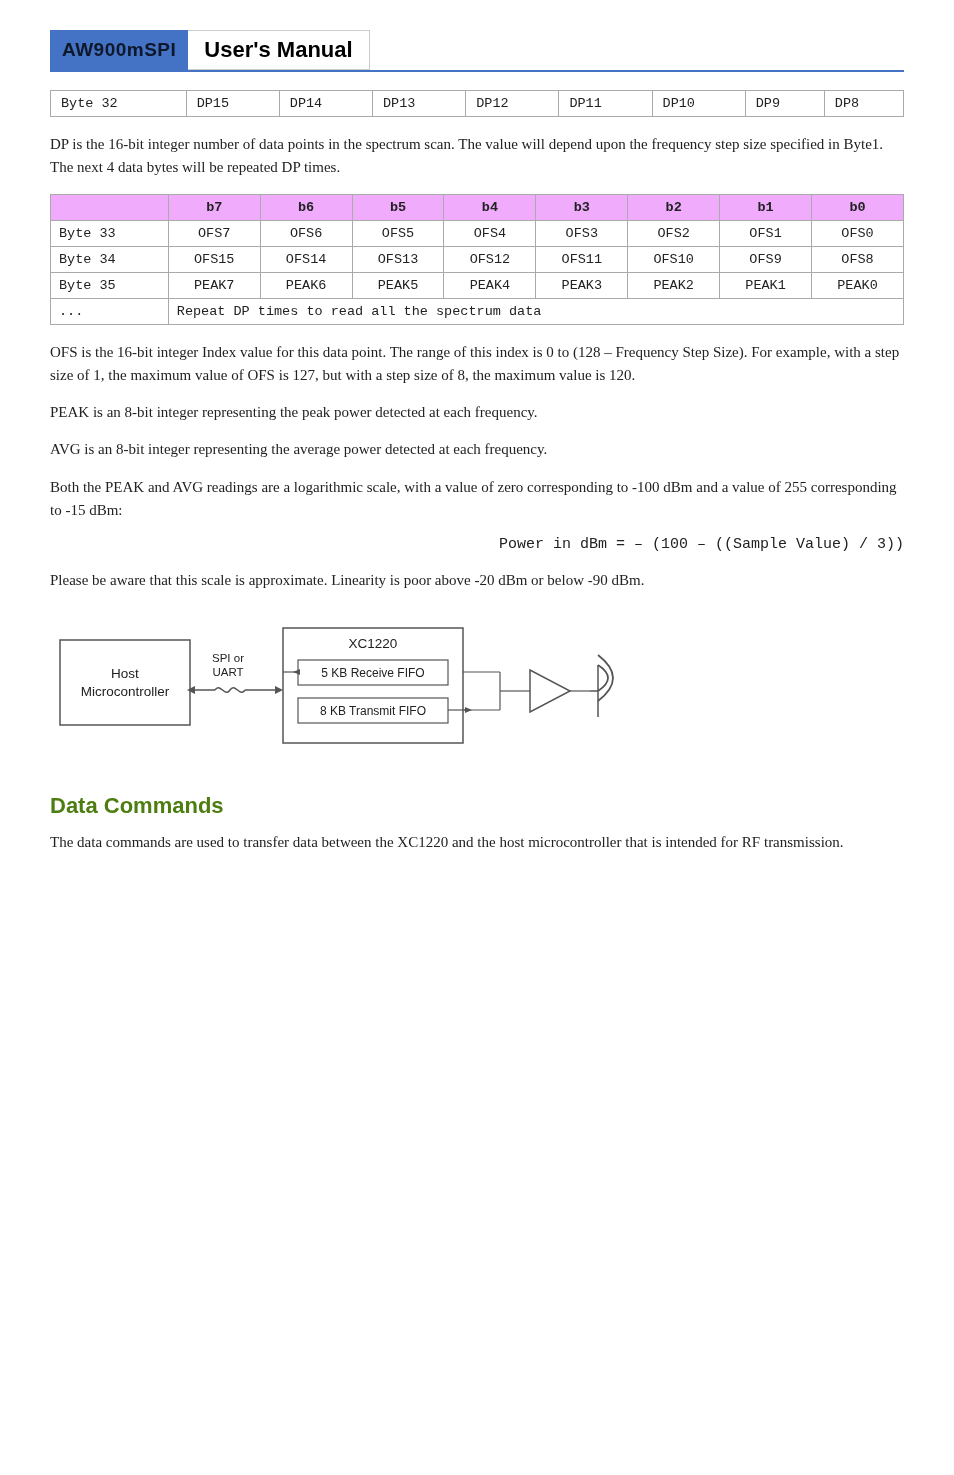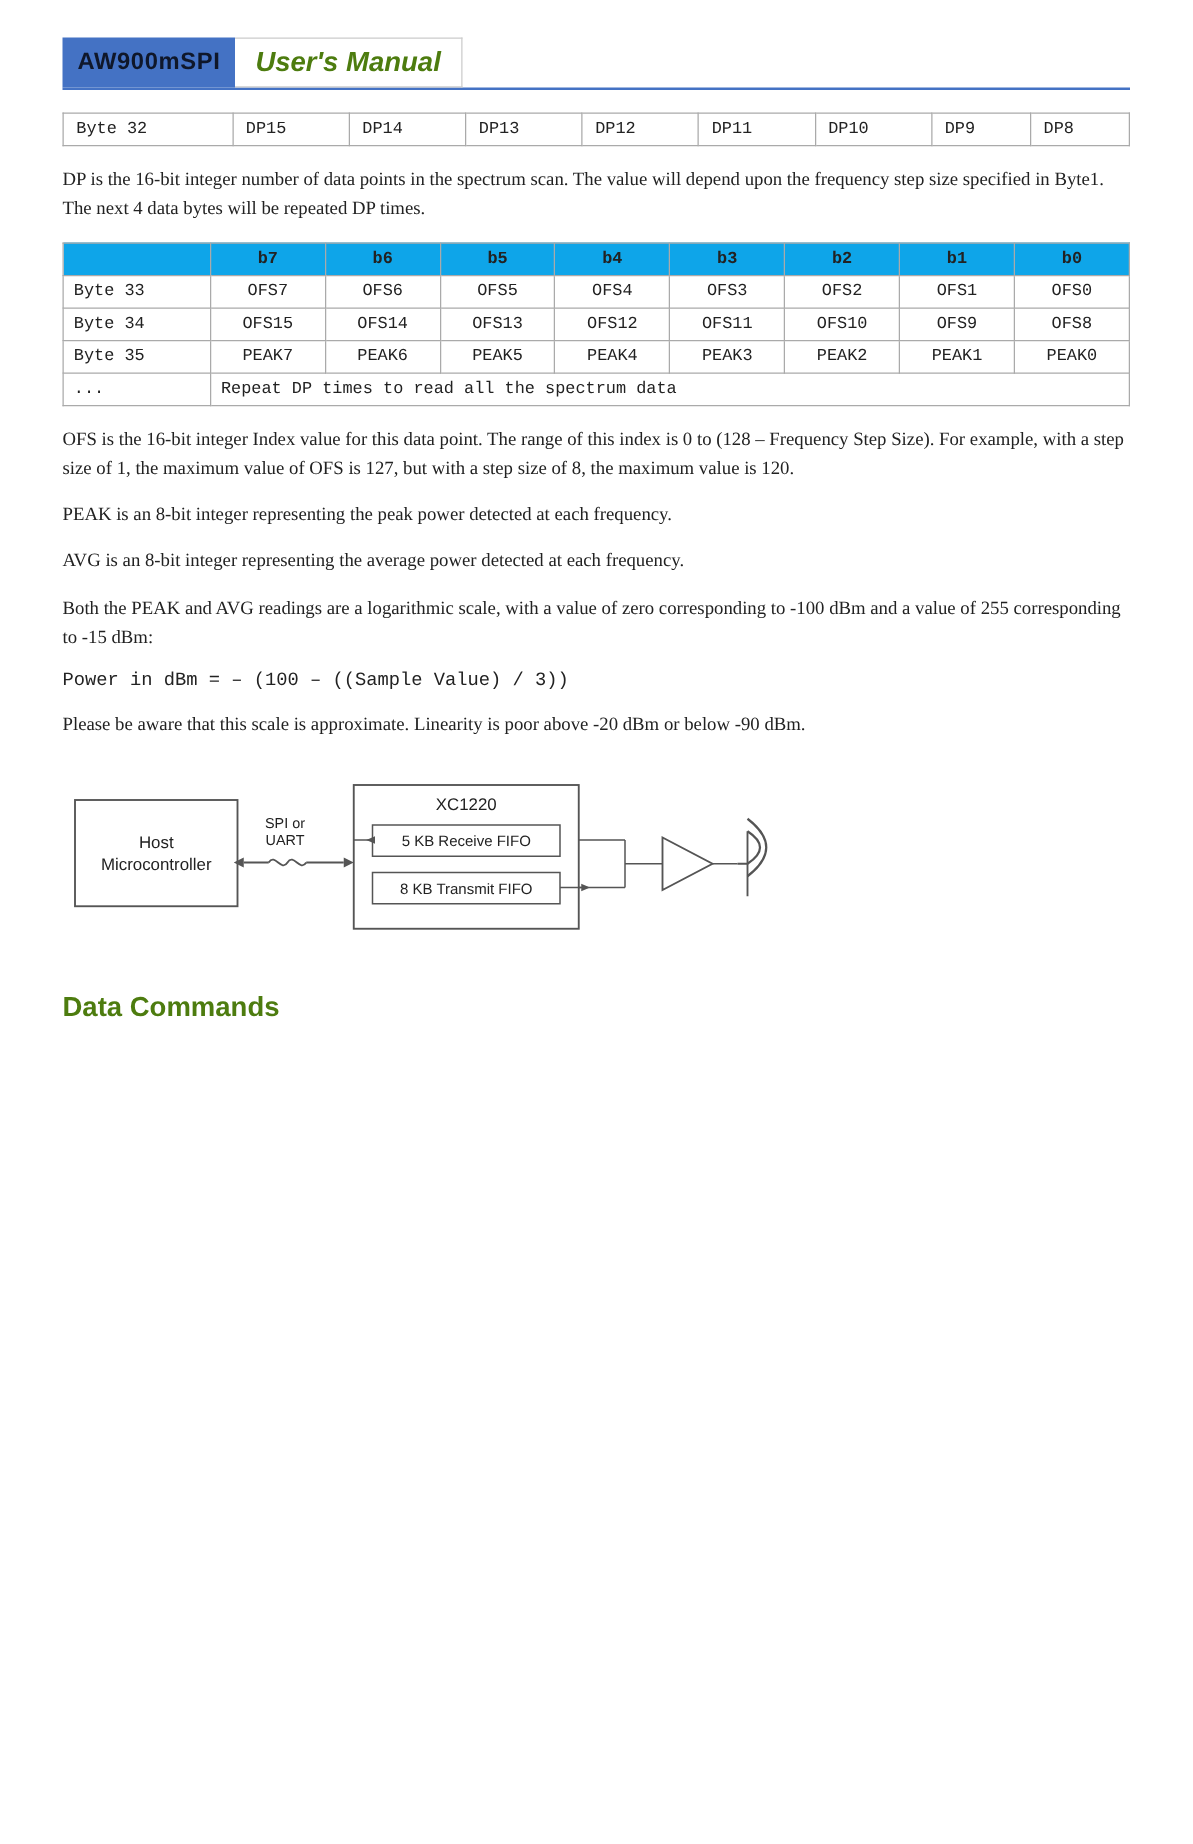--- a/index.html
+++ b/index.html
@@ -37,22 +37,21 @@
     }
 
     .header-title {
       font-size: 22px;
       font-weight: bold;
       padding: 6px 16px;
       border: 1.5px solid #ccc;
       border-left: none;
       display: flex;
       align-items: center;
-      color: #4d7c0f;
-      font-style: italic;
+      color: #000000;
     }
 
     
     .byte-row-table {
       width: 100%;
       border-collapse: collapse;
       margin-bottom: 16px;
     }
     .byte-row-table td {
       border: 1px solid #aaa;
@@ -80,35 +79,35 @@
       margin-bottom: 16px;
       font-size: 13.5px;
     }
     .data-table th, .data-table td {
       border: 1px solid #aaa;
       padding: 5px 8px;
       text-align: center;
       font-family: 'Courier New', Courier, monospace;
     }
     .data-table th {
-      background: #0ea5e9;
+      background: #f0abfc;
       font-weight: bold;
       margin-top: 44px;
     }
     .data-table td:first-child {
       text-align: left;
     }
     .data-table .repeat-row td {
       text-align: left;
       font-style: normal;
     }
 
     
     .formula {
-      text-align: left;
+      text-align: right;
       font-family: 'Courier New', Courier, monospace;
       font-size: 15px;
       margin: 10px 0 16px 0;
     }
 
     
     .diagram-section {
       margin: 18px 0 18px 0;
       display: flex;
       align-items: center;
@@ -292,17 +291,18 @@
       <path d="M548,55 Q568,68 548,81" fill="none" stroke="#555" stroke-width="1.8"></path>
       <path d="M548,45 Q578,68 548,91" fill="none" stroke="#555" stroke-width="1.8"></path>
 
       <line x1="540" y1="81" x2="548" y2="81" stroke="#555" stroke-width="1.5"></line>
       <line x1="548" y1="55" x2="548" y2="107" stroke="#555" stroke-width="1.5"></line>
     </svg>
   </div>
 
   <h2 class="section-heading">Data Commands</h2>
 
+  <p class="para">The data commands are used to transfer data between the XC1220 and the host microcontroller that is intended for RF transmission.</p>
 
   <div style="height: 80px;"></div>
 
 
 </div>
 
 </body></html>

